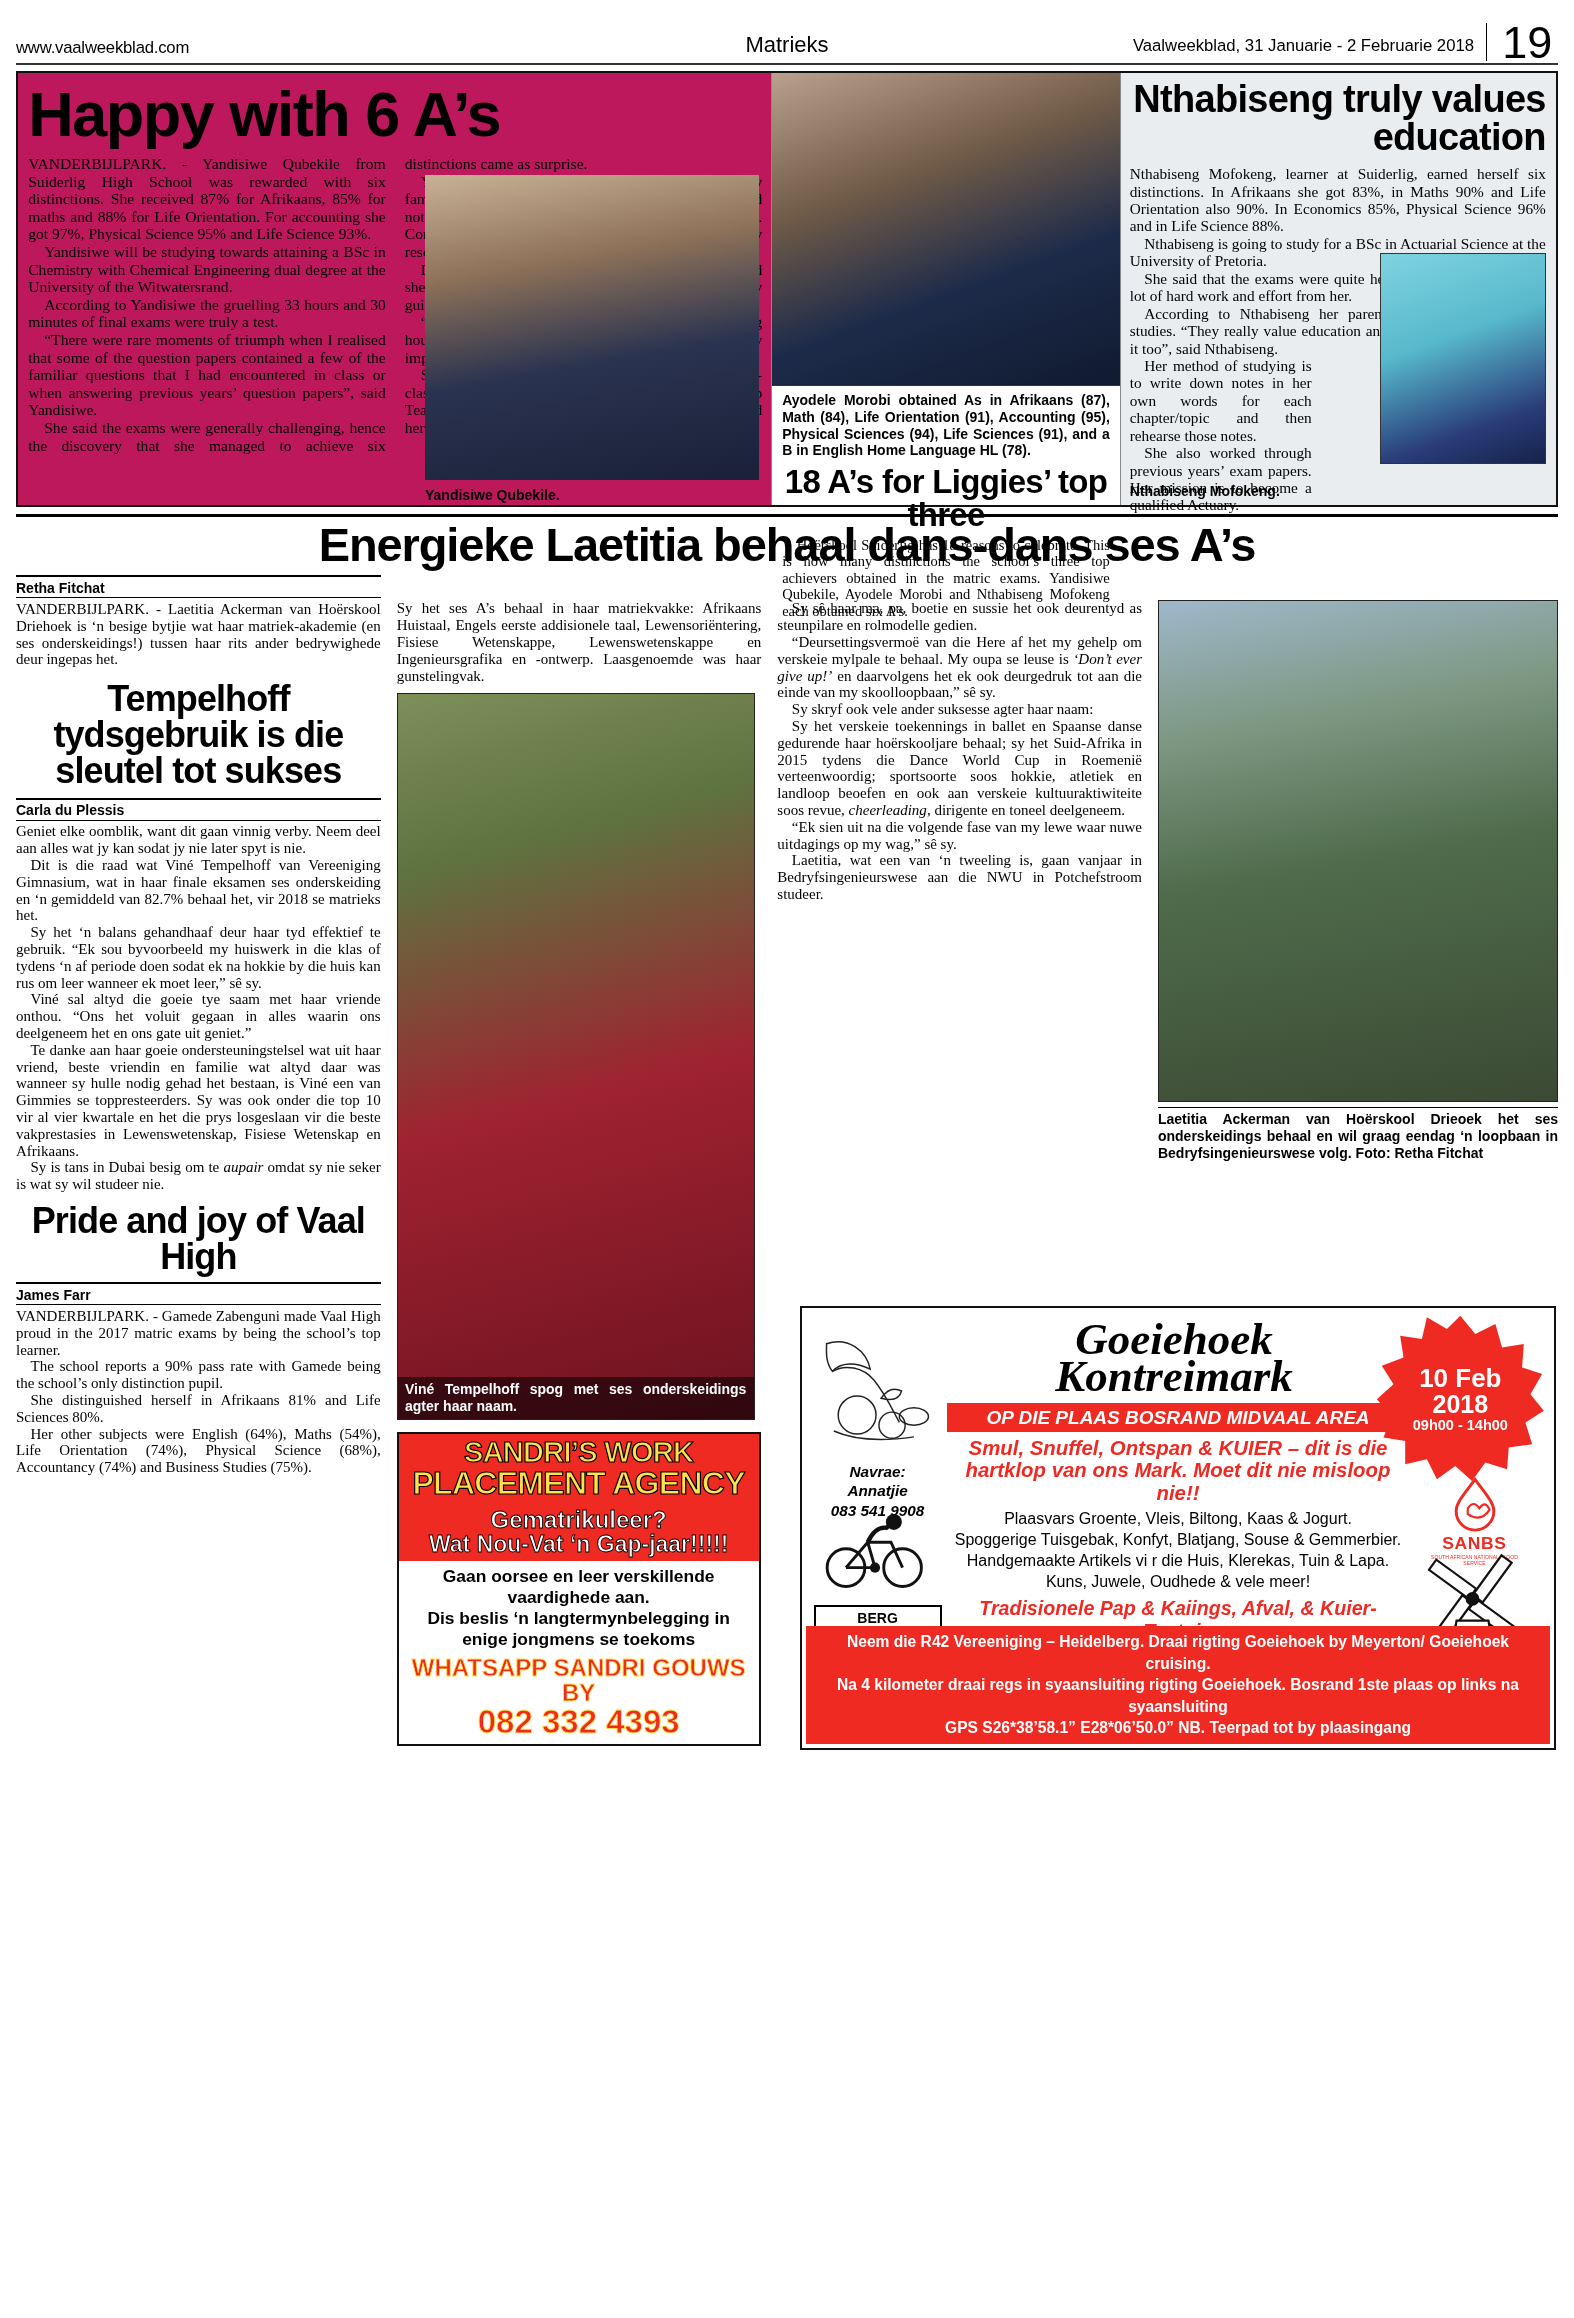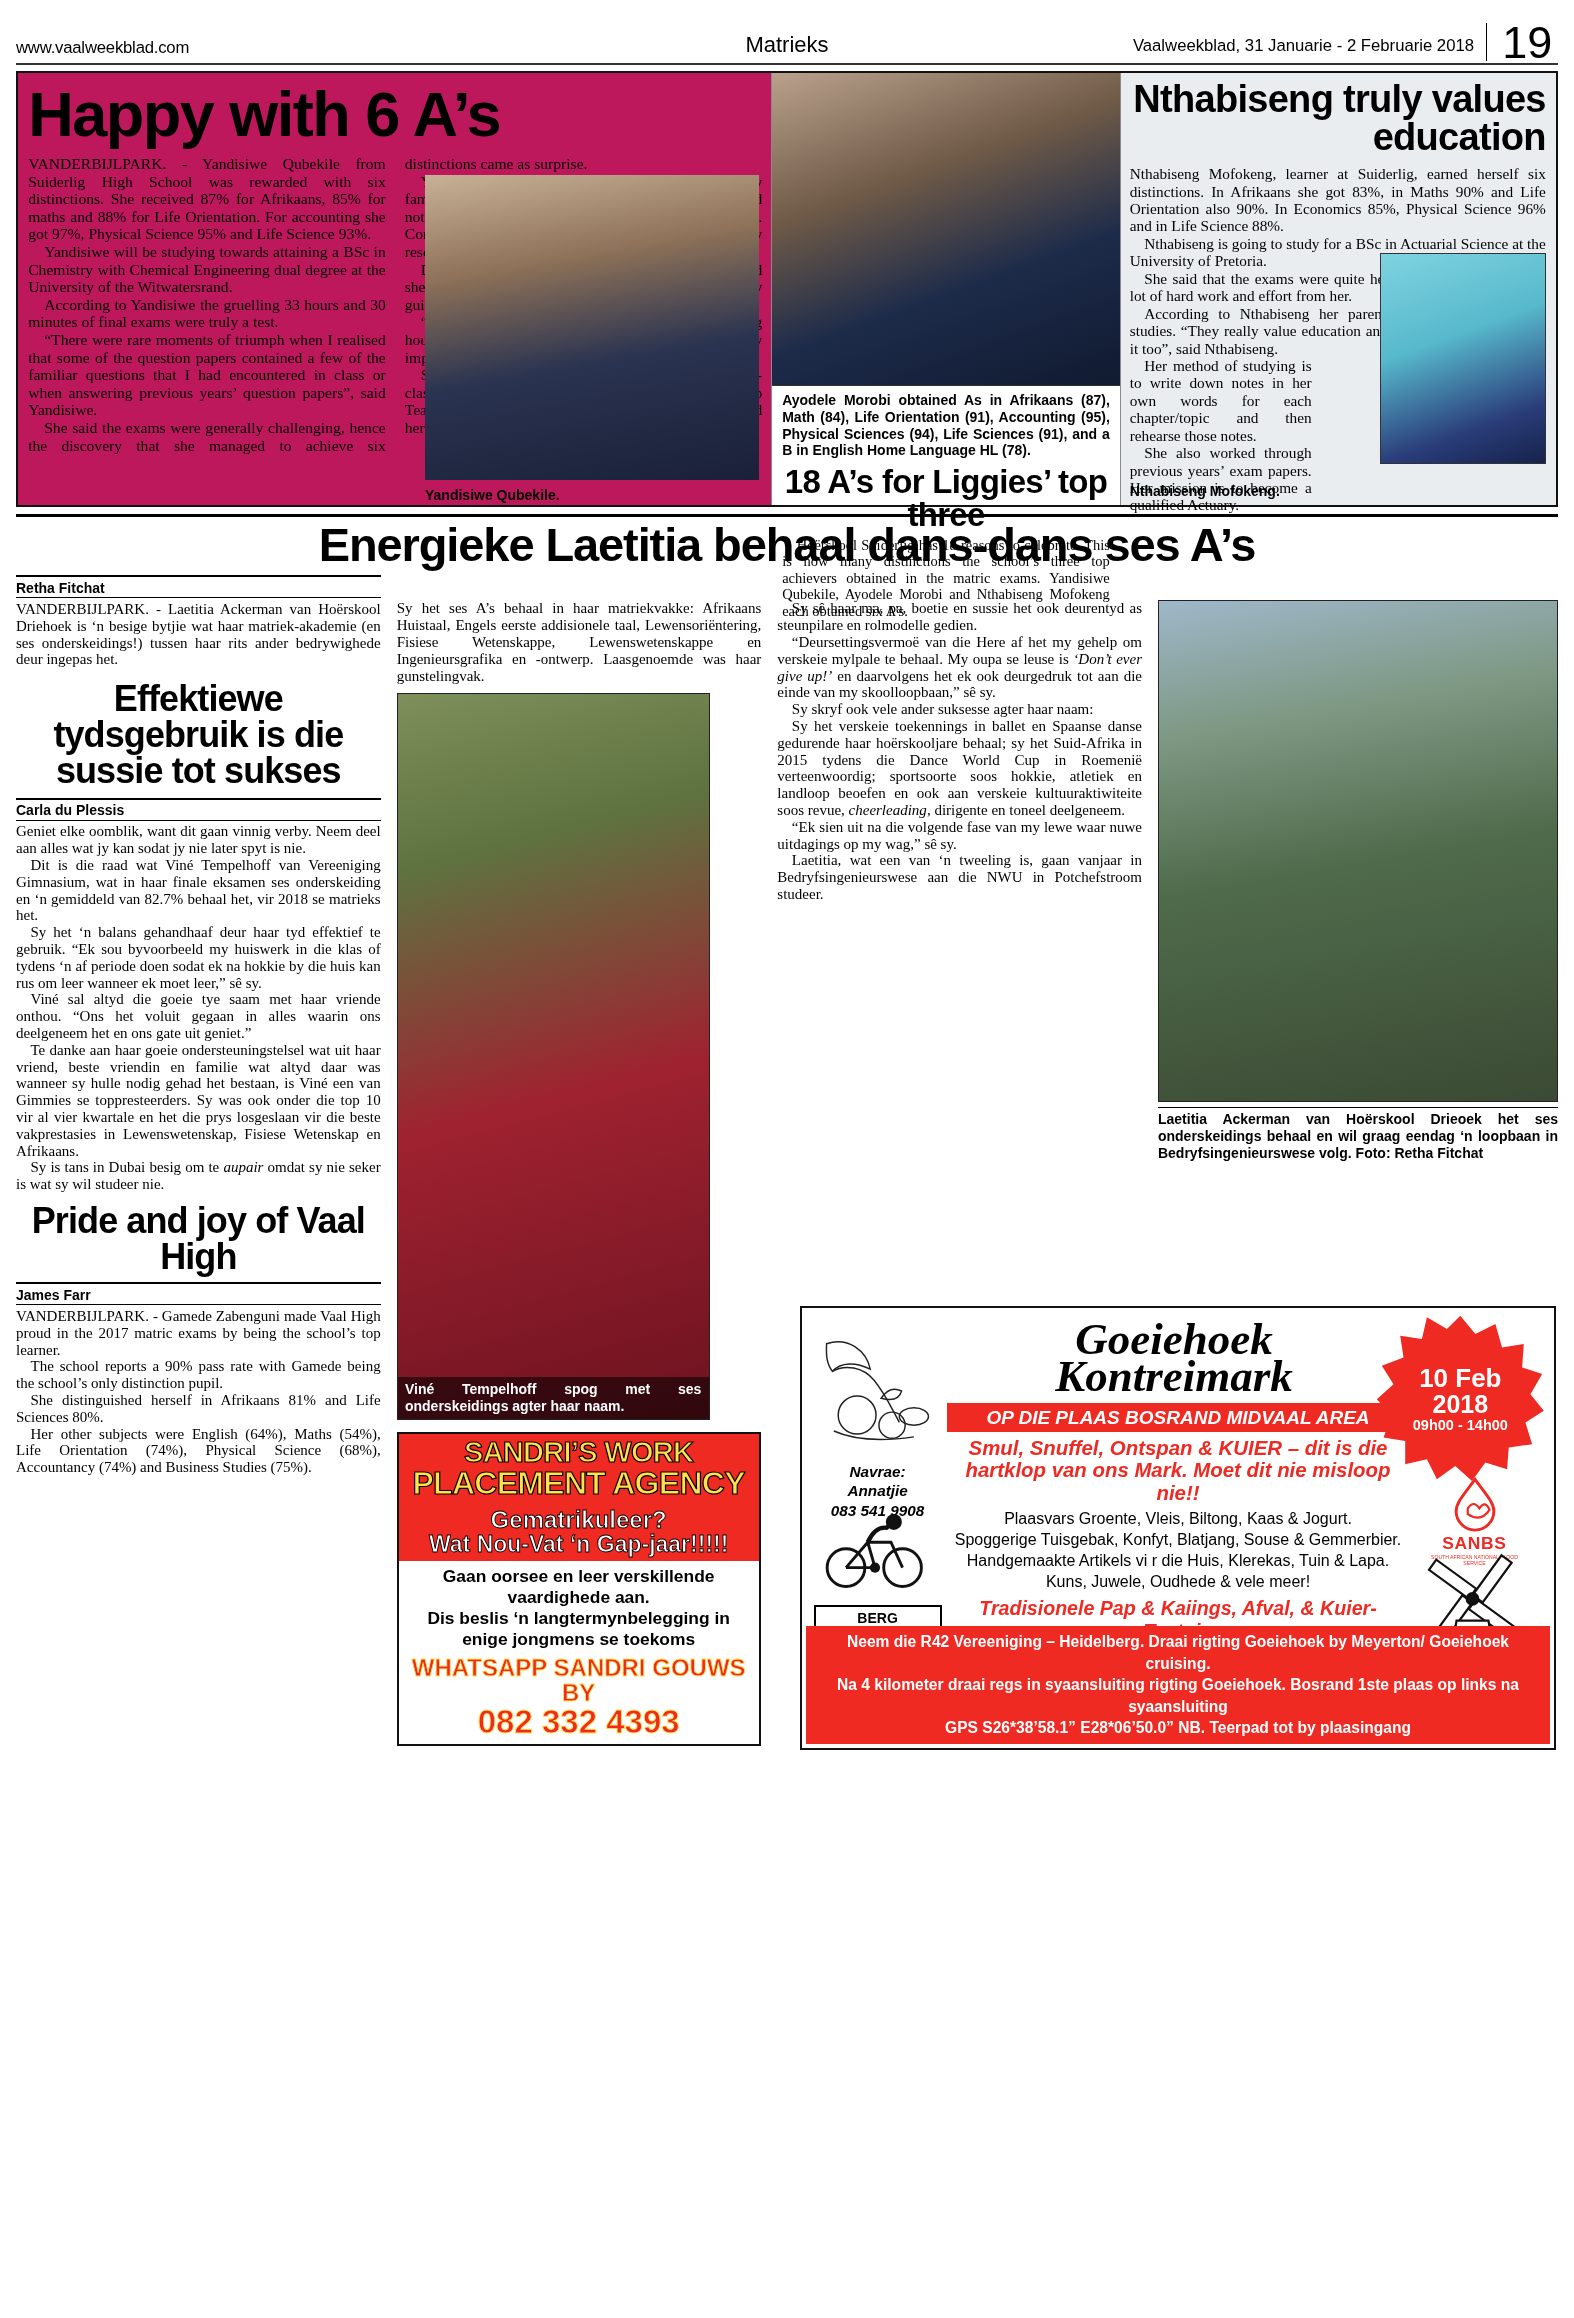--- a/index.html
+++ b/index.html
@@ -70,21 +70,21 @@
   .byline-box { border-top:2.2px solid #000; border-bottom:1.5px solid #000; padding:2.2px 0 1.5px 0; margin-bottom:2.9px; }
   .byline { font-family:"Liberation Sans", sans-serif; font-weight:bold; font-size:14px; }
   p.body-s { font-size:15px; line-height:1.12; text-align:justify; margin:0; text-indent:14.5px; }
   p.body-s.first { text-indent:0; }
 
   h2.head-eff { font-family:"Liberation Sans", sans-serif; font-weight:bold; font-size:36px; line-height:1.0;
                 text-align:center; margin:13px 0 8.7px 0; letter-spacing:-0.9px;}
   h2.head-pride { font-family:"Liberation Sans", sans-serif; font-weight:bold; font-size:36px; line-height:1.0;
                   text-align:center; margin:10.2px 0 7.3px 0; letter-spacing:-0.9px;}
 
-  .ph-vine { position:relative; width:313px; height:727px; border:1.5px solid #222;
+  .ph-vine { position:relative; width:358px; height:727px; border:1.5px solid #222;
              background:linear-gradient(165deg,#7e8f5a 0%,#5e7340 22%,#9f2230 55%,#6d1220 100%); overflow:hidden; }
   .ph-vine .capbar { position:absolute; left:0; right:0; bottom:0; background:rgba(0,0,0,.55); color:#fff;
                      font-family:"Liberation Sans", sans-serif; font-weight:bold; font-size:14px;
                      line-height:1.2; padding:4.4px 7.3px; text-align:justify;}
   .ph-lae { width:100%; height:502px; border:1.5px solid #222;
             background:linear-gradient(170deg,#9fb7c9 0%,#7d9782 25%,#4f6b4b 52%,#3b4a34 100%); }
   .lae-cap { font-family:"Liberation Sans", sans-serif; font-weight:bold; font-size:14px;
              line-height:1.2; text-align:justify; margin-top:4.4px; border-top:1.5px solid #000; padding-top:3.6px;}
 
   
@@ -206,21 +206,21 @@
 
   <div class="mid-area">
     <div class="mrow">
 
       <div class="mcol">
         <div class="byline-box">
           <div class="byline">Retha Fitchat</div>
         </div>
         <p class="body-s first">VANDERBIJLPARK. - Laetitia Ackerman van Hoërskool Driehoek is ‘n besige bytjie wat haar matriek-akademie (en ses onderskeidings!) tussen haar rits ander bedrywighede deur ingepas het.</p>
 
-        <h2 class="head-eff">Effektiewe tydsgebruik is die sussie tot sukses</h2>
+        <h2 class="head-eff">Tempelhoff tydsgebruik is die sleutel tot sukses</h2>
         <div class="byline-box">
           <div class="byline">Carla du Plessis</div>
         </div>
         <p class="body-s first">Geniet elke oomblik, want dit gaan vinnig verby. Neem deel aan alles wat jy kan sodat jy nie later spyt is nie.</p>
         <p class="body-s">Dit is die raad wat Viné Tempelhoff van Vereeniging Gimnasium, wat in haar finale eksamen ses onderskeiding en ‘n gemiddeld van 82.7% behaal het, vir 2018 se matrieks het.</p>
         <p class="body-s">Sy het ‘n balans gehandhaaf deur haar tyd effektief te gebruik. “Ek sou byvoorbeeld my huiswerk in die klas of tydens ‘n af periode doen sodat ek na hokkie by die huis kan rus om leer wanneer ek moet leer,” sê sy.</p>
         <p class="body-s">Viné sal altyd die goeie tye saam met haar vriende onthou. “Ons het voluit gegaan in alles waarin ons deelgeneem het en ons gate uit geniet.”</p>
         <p class="body-s">Te danke aan haar goeie ondersteuningstelsel wat uit haar vriend, beste vriendin en familie wat altyd daar was wanneer sy hulle nodig gehad het bestaan, is Viné een van Gimmies se toppresteerders. Sy was ook onder die top 10 vir al vier kwartale en het die prys losgeslaan vir die beste vakprestasies in Lewenswetenskap, Fisiese Wetenskap en Afrikaans.</p>
         <p class="body-s"><span>Sy is tans in Dubai besig om te </span><i>aupair</i><span> omdat sy nie seker is wat sy wil studeer nie.</span></p>
 

